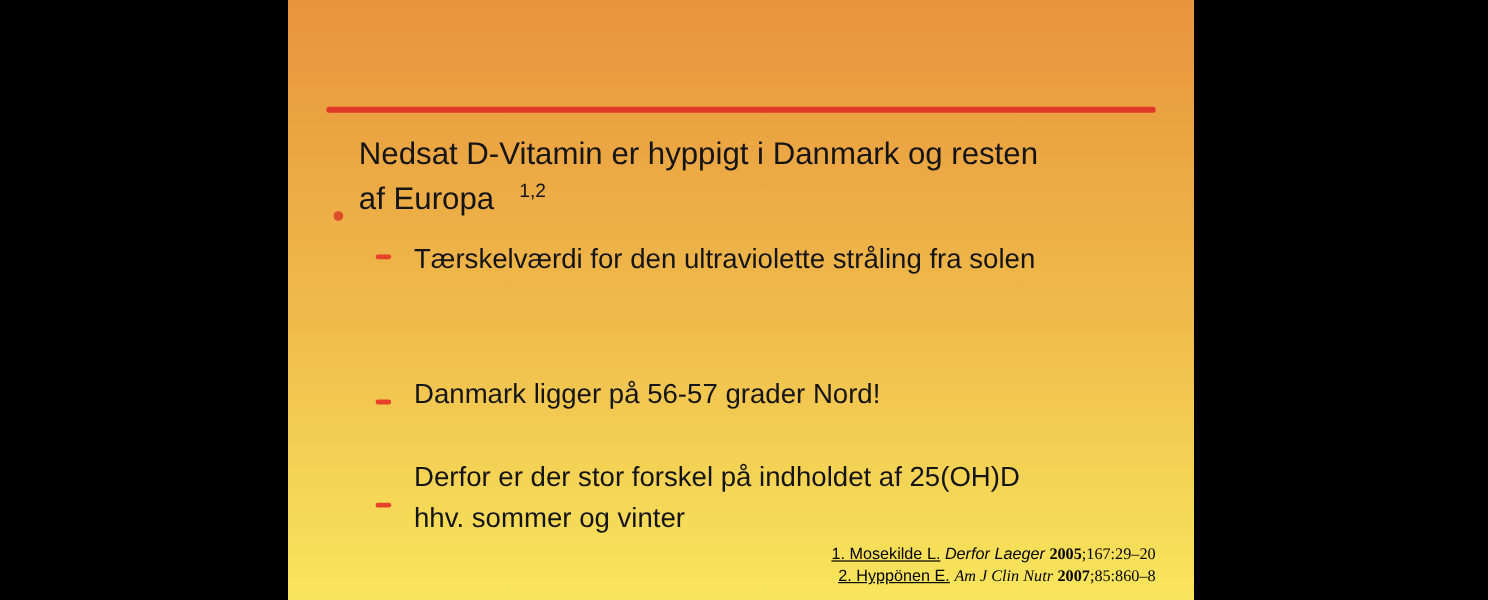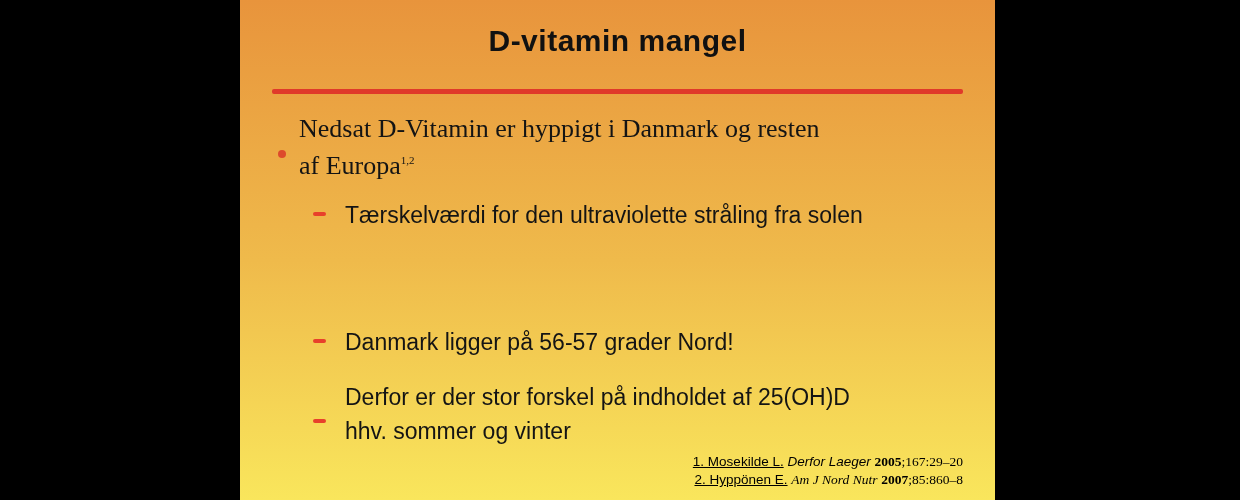--- a/index.html
+++ b/index.html
@@ -46,51 +46,51 @@
     width: 691px;
     height: 5px;
     background: #E0392A;
     border-radius: 2px;
   }
   .bullet-row {
     position: absolute;
     left: 38px;
     top: 110px;
     display: flex;
-    align-items: center;
-    font-family: Liberation Serif, serif;
+    align-items: flex-end;
   }
   .bullet-dot {
     width: 8px;
     height: 8px;
     border-radius: 50%;
     background: #DD4A2C;
     margin-top: 14px;
     margin-right: 13px;
     flex-shrink: 0;
   }
   .bullet-text {
     font-size: 26px;
     line-height: 37px;
     white-space: pre-line;
     max-width: 660px;
   }
   .bullet-text sup {
-    font-size: 11px;
+    font-size: 16px;
     line-height: 0;
+    margin-left: 21px;
   }
   .sub-bullet {
     position: absolute;
     left: 73px;
     display: flex;
     align-items: flex-start;
   }
   .sub-bullet.s0 { top: 198px; }
   .sub-bullet.s1 { top: 248px; }
-  .sub-bullet.s2 { top: 325px; }
+  .sub-bullet.s2 { top: 311px; align-items: center; }
   .sub-bullet.s3 { top: 380px; align-items: center; }
   .sub-dash {
     width: 13px;
     height: 4px;
     background: #E8402B;
     border-radius: 2px;
     margin-top: 14px;
     margin-right: 19px;
     flex-shrink: 0;
   }
@@ -128,21 +128,20 @@
   .ref-tail {
     font-family: "Liberation Serif", serif;
   }
 </style>
 </head>
 <body>
 
 <div class="stage">
   <div class="slide">
 
-    <div class="slide-title">D-vitamin mangel</div>
 
     <div class="title-rule"></div>
 
     <div class="bullet-row">
       <span class="bullet-dot"></span>
       <div class="bullet-text"><span>Nedsat D-Vitamin er hyppigt i Danmark og resten
 af Europa</span><sup>1,2</sup></div>
     </div>
 
     <div class="sub-bullet s0">
@@ -160,18 +159,18 @@
       <span class="sub-dash"></span>
       <div class="sub-text">Derfor er der stor forskel på indholdet af 25(OH)D
 hhv. sommer og vinter</div>
     </div>
 
     <div class="references">
       <div class="ref-line r0">
         <span class="ref-lead">1. Mosekilde L.</span><span class="ref-journal">Derfor Laeger</span><span class="ref-year">2005</span><span class="ref-tail">;167:29–20</span>
       </div>
       <div class="ref-line r1">
-        <span class="ref-lead">2. Hyppönen E.</span><span class="ref-journal">Am J Nord Nutr</span><span class="ref-year">2007</span><span class="ref-tail">;85:860–8</span>
+        <span class="ref-lead">2. Hyppönen E.</span><span class="ref-journal">Am J Clin Nutr</span><span class="ref-year">2007</span><span class="ref-tail">;85:860–8</span>
       </div>
     </div>
 
   </div>
 </div>
 
 </body></html>

